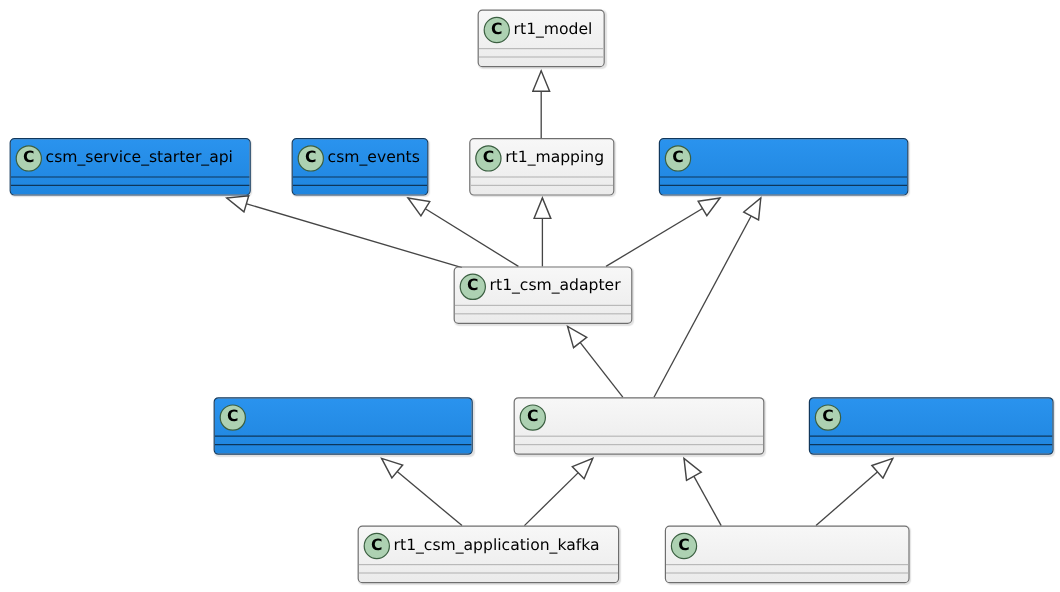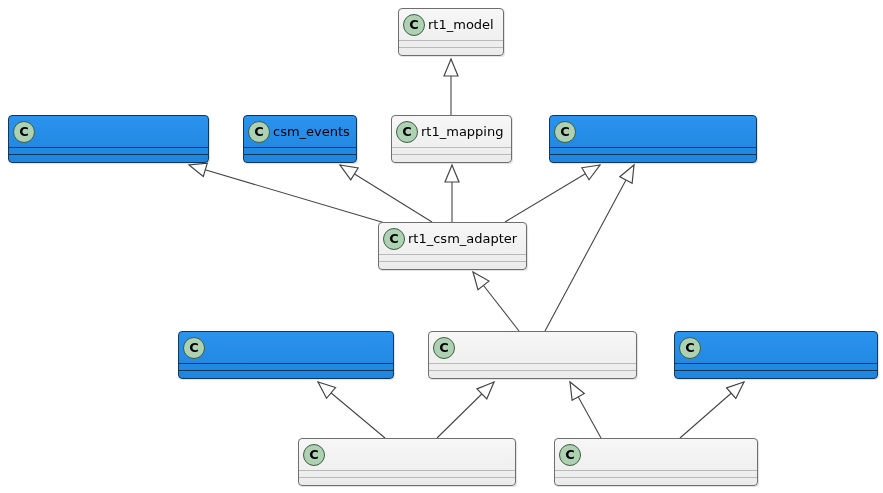--- a/index.html
+++ b/index.html
@@ -114,20 +114,21 @@
       <span class="spot">C</span>
       <span class="label">rt1_model</span>
     </div>
     <div class="comp-fields"></div>
     <div class="comp-methods"></div>
   </div>
 
   <div class="node blue pos-csm-service-starter-api">
     <div class="title">
       <span class="spot">C</span>
+      <span class="label">csm_service_starter_api</span>
     </div>
     <div class="comp-fields"></div>
     <div class="comp-methods"></div>
   </div>
 
   <div class="node blue pos-csm-events">
     <div class="title">
       <span class="spot">C</span>
       <span class="label">csm_events</span>
     </div>
@@ -181,20 +182,21 @@
     <div class="title">
       <span class="spot">C</span>
     </div>
     <div class="comp-fields"></div>
     <div class="comp-methods"></div>
   </div>
 
   <div class="node light pos-rt1-csm-application-kafka">
     <div class="title">
       <span class="spot">C</span>
+      <span class="label">rt1_csm_application_kafka</span>
     </div>
     <div class="comp-fields"></div>
     <div class="comp-methods"></div>
   </div>
 
   <div class="node light pos-rt1-csm-application-jms">
     <div class="title">
       <span class="spot">C</span>
     </div>
     <div class="comp-fields"></div>

